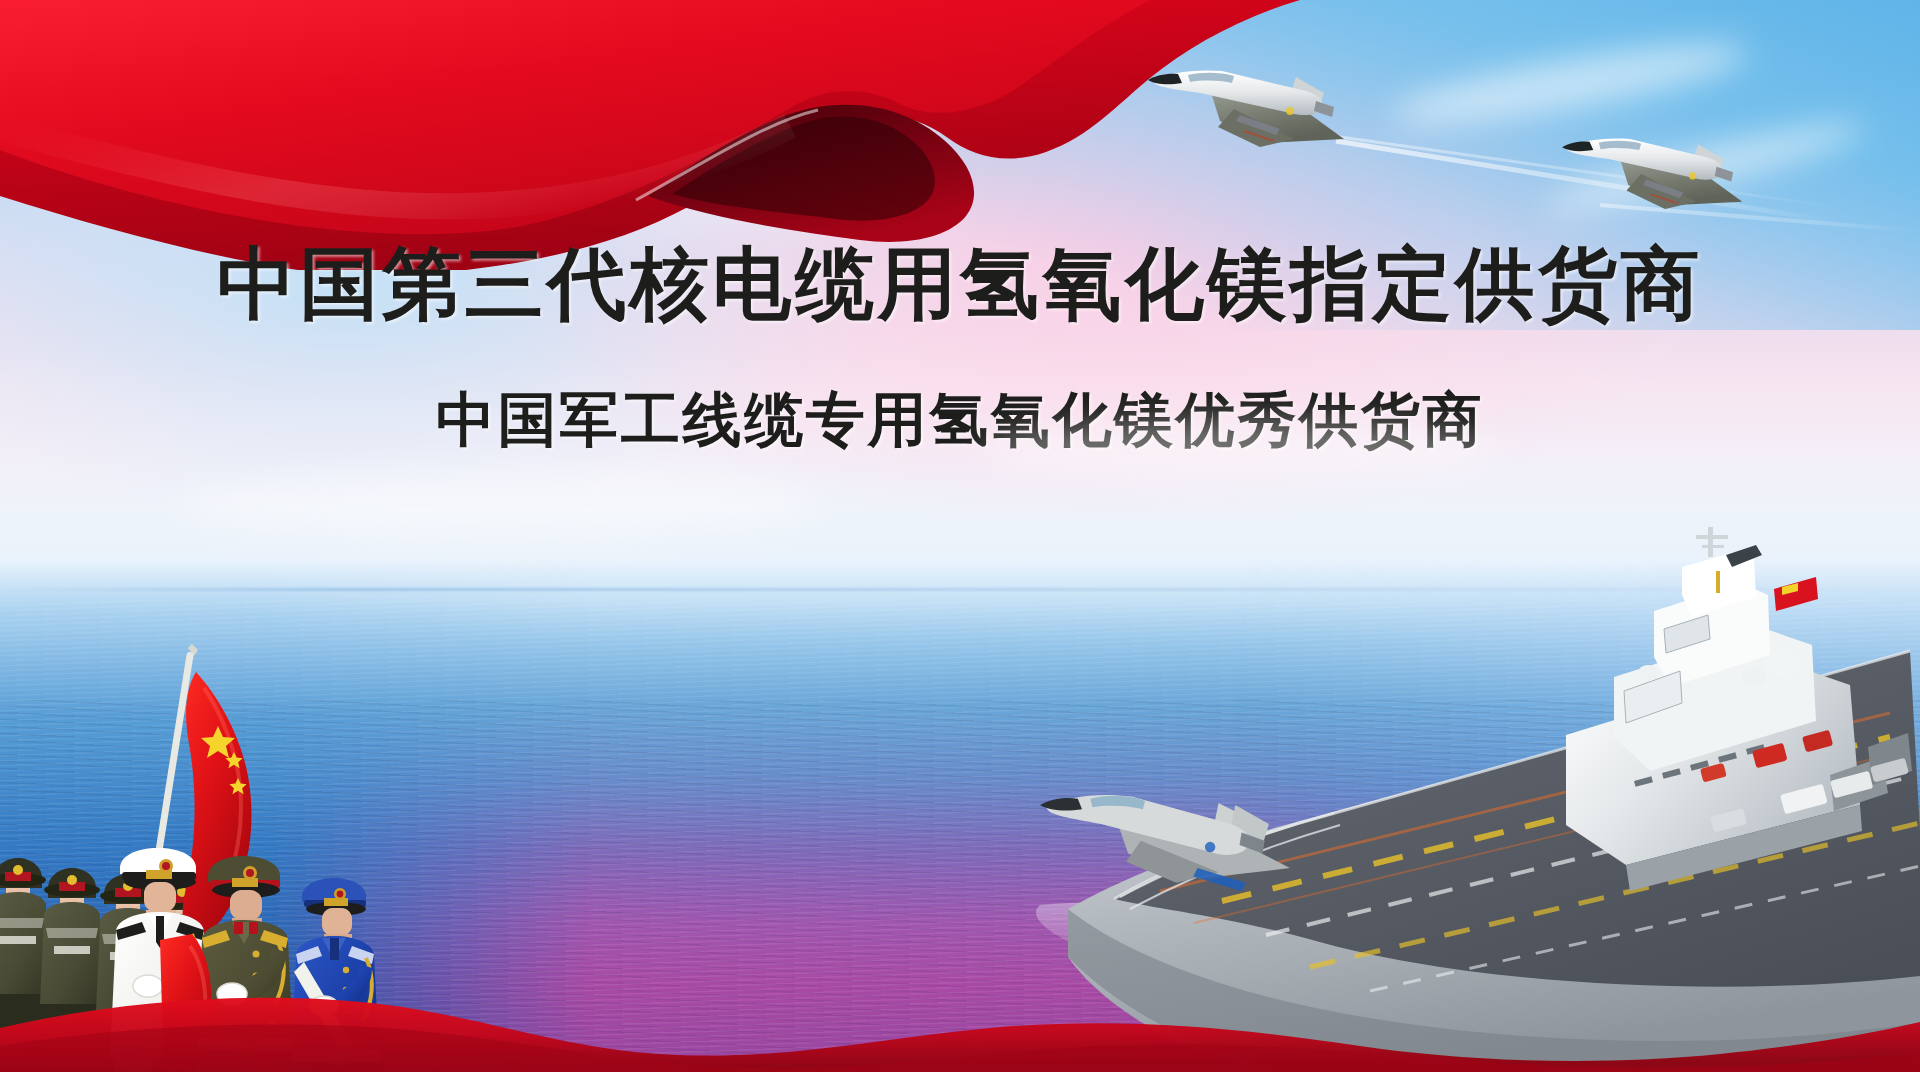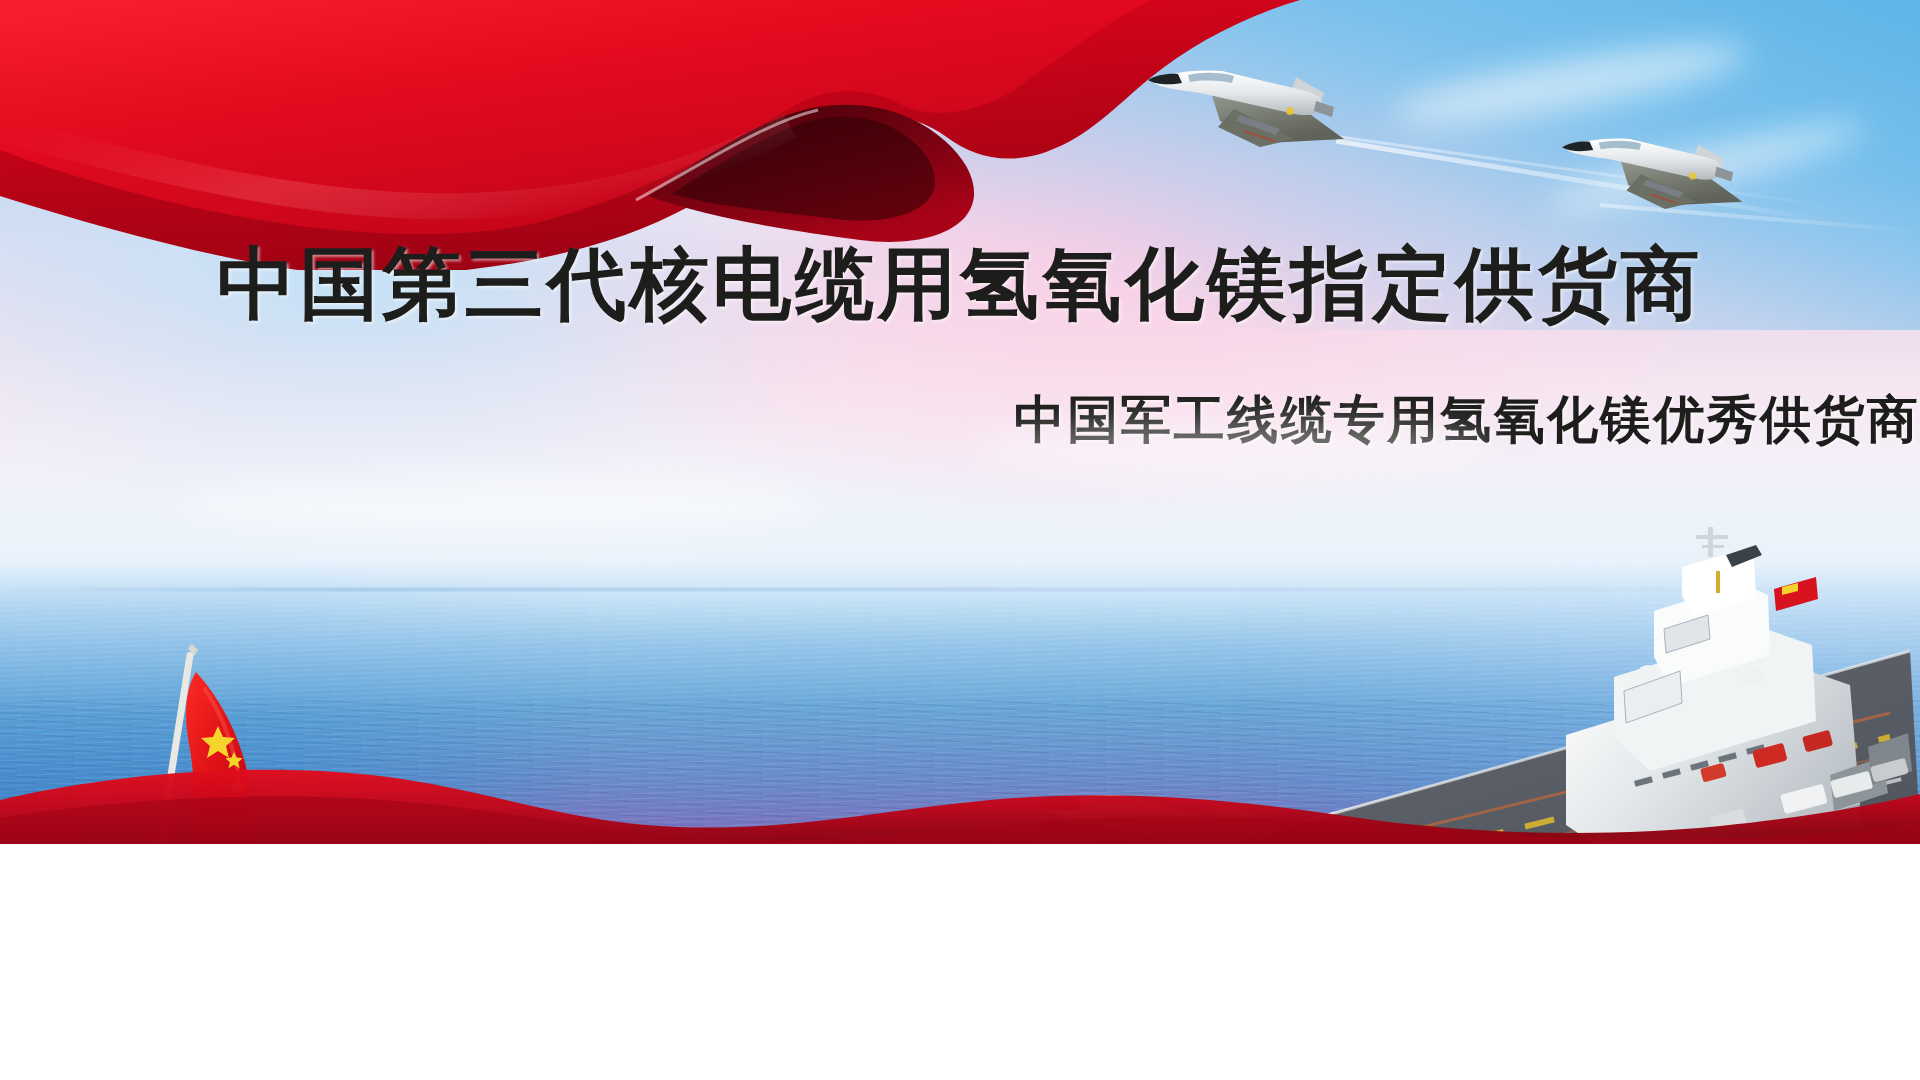--- a/index.html
+++ b/index.html
@@ -1,21 +1,21 @@
 <!DOCTYPE html>
 <html lang="zh"><head>
 <meta charset="utf-8">
 <title>banner</title>
 <style>
   html,body{margin:0;padding:0;background:#fff;}
   body{font-family:"Liberation Sans","DejaVu Sans",sans-serif;}
 
   #banner{
     position:relative;
-    width:1920px;height:844px;
+    width:1920px;height:1072px;
     overflow:hidden;
     background:#eaf2fb;
   }
 
   
   .sky{
     position:absolute;left:0;top:0;width:1920px;height:700px;
     background:
       radial-gradient(ellipse 900px 420px at 58% 34%, rgba(255,205,228,.85) 0%, rgba(255,214,232,.45) 38%, rgba(255,255,255,0) 70%),
       radial-gradient(ellipse 700px 300px at 18% 40%, rgba(193,226,247,.9) 0%, rgba(210,234,250,.35) 55%, rgba(255,255,255,0) 78%),
@@ -112,21 +112,21 @@
   }
   .t-line{
     font-family:"Liberation Sans","DejaVu Sans",sans-serif;
     font-weight:700;
     color:#1d1d1b;
     letter-spacing:.045em;
     text-shadow:2px 2px 3px rgba(255,255,255,.55);
     white-space:nowrap;
   }
   .t1{font-size:79px;line-height:104px;}
-  .t2{font-size:51px;line-height:104px;margin-top:32px;text-align:right;}
+  .t2{font-size:59px;line-height:104px;margin-top:32px;}
 
   
   .guard{position:absolute;left:-18px;top:630px;width:520px;height:450px;}
   .guard svg{display:block;}
 
   
   .carrier{position:absolute;left:1010px;top:505px;width:920px;height:575px;}
   .carrier svg{display:block;}
 
   

